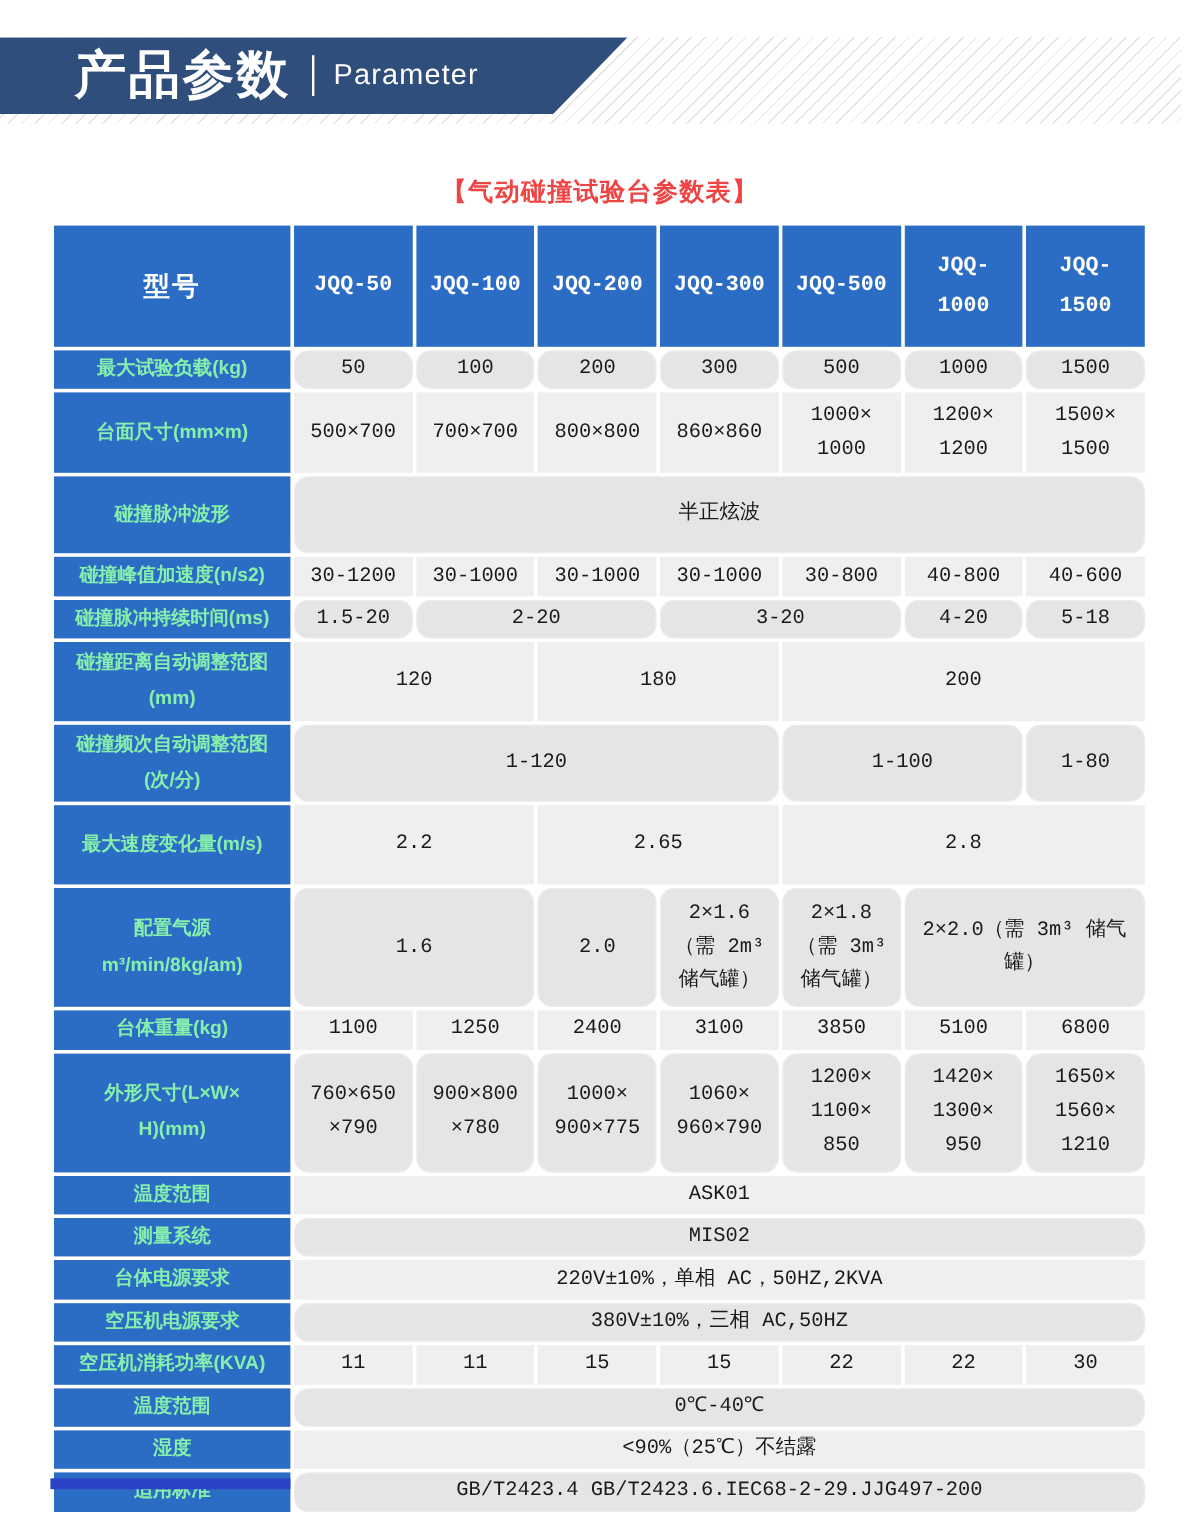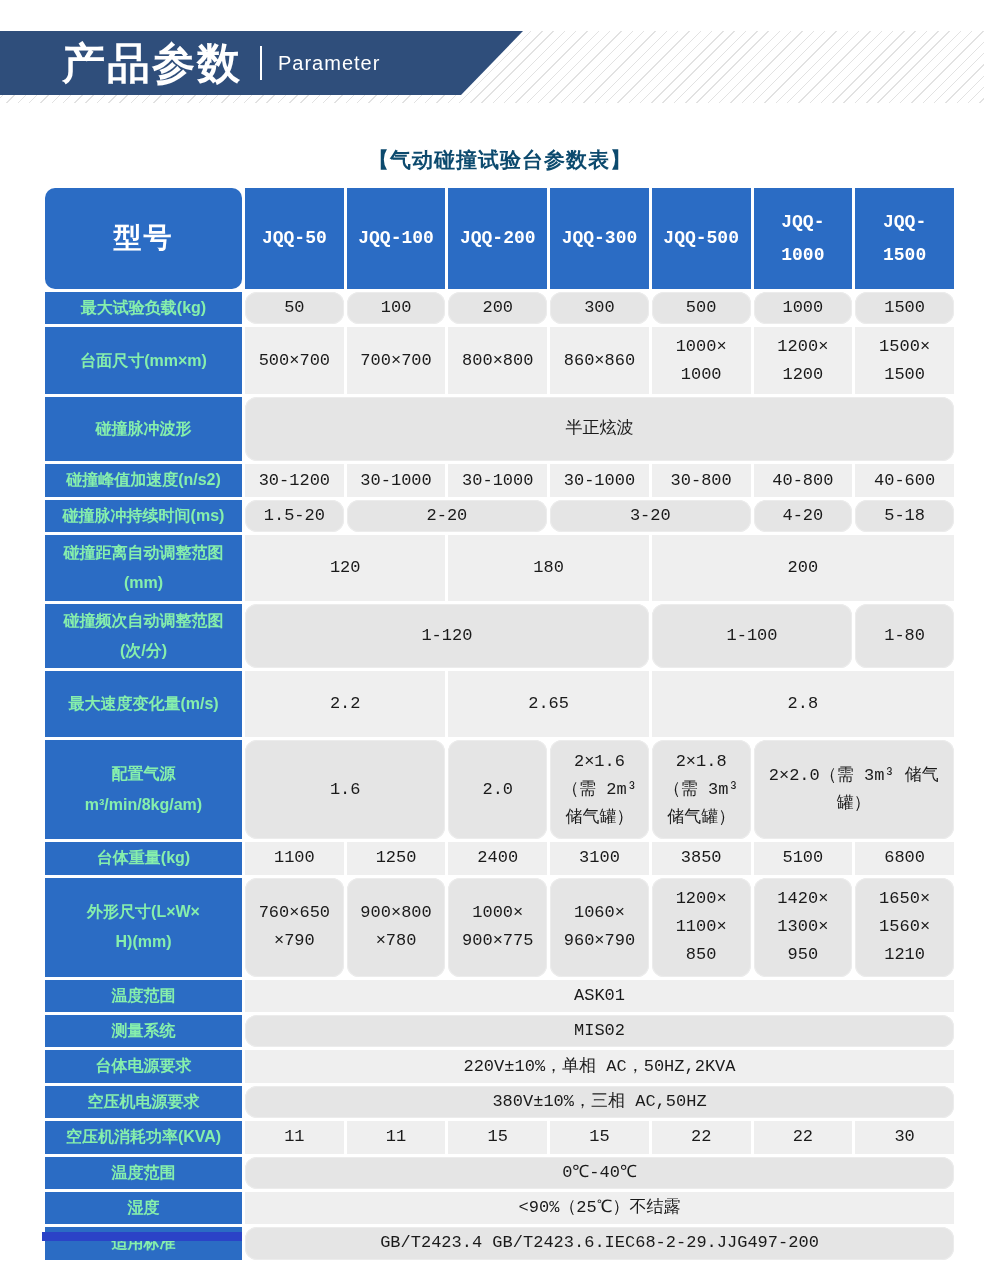--- a/index.html
+++ b/index.html
@@ -7,34 +7,34 @@
         font-family:"Liberation Sans","DejaVu Sans",sans-serif;}
 
   
   .hatch{position:absolute;left:0;top:31px;width:1000px;height:72px;
          background:repeating-linear-gradient(135deg,#ffffff 0 7px,#e2e2e2 7px 8px);}
   .banner{position:absolute;left:0;top:31px;width:523px;height:64px;background:#2f4e7b;
           clip-path:polygon(0 0,100% 0,calc(100% - 62px) 100%,0 100%);
           display:flex;align-items:center;padding-left:62px;box-sizing:border-box;color:#ffffff;}
   .banner-cn{font-size:43px;font-weight:bold;letter-spacing:2px;line-height:1;}
   .banner-sep{width:2px;height:34px;background:#ffffff;margin:0 16px 0 18px;}
-  .banner-en{font-size:20px;font-weight:400;letter-spacing:1px;}
+  .banner-en{font-size:24px;font-weight:400;letter-spacing:1px;}
 
   
   .tbl-title{position:absolute;left:0;top:146px;width:1000px;text-align:center;
-             color:#0c4a6e;font-size:21px;font-weight:bold;letter-spacing:1px;}
+             color:#ef4444;font-size:21px;font-weight:bold;letter-spacing:1px;}
 
   
   table.spec{position:absolute;left:42px;top:185px;width:915px;
              border-collapse:separate;border-spacing:3px;table-layout:fixed;}
   td{text-align:center;vertical-align:middle;white-space:pre-line;padding:1px 2px;overflow:hidden;}
   td.lbl{background:#2b6cc4;color:#86efac;font-size:16px;font-weight:bold;line-height:1.9;}
   td.model{background:#2b6cc4;color:#ffffff;line-height:1.8;
            font-family:"Liberation Mono","DejaVu Sans Mono",monospace;font-size:18px;font-weight:bold;}
-  td.model.first{font-size:28px;font-family:"Liberation Sans","DejaVu Sans",sans-serif;letter-spacing:2px;border-radius:10px;}
+  td.model.first{font-size:22px;font-family:"Liberation Sans","DejaVu Sans",sans-serif;letter-spacing:2px;}
   td.d{color:#1a1a1a;font-family:"Liberation Mono","DejaVu Sans Mono",monospace;
        font-size:17px;line-height:1.65;}
   tr.g td.d{background:#efefef;}
   tr.w td.d{background:#e5e5e5;box-shadow:inset 0 0 0 1px #ececec;border-radius:12px;}
 
   tr.hh  td{height:99px;}
   tr.h29 td{height:29px;}
   tr.h65 td{height:65px;}
   tr.h62 td{height:62px;margin-left:28px;}
   tr.h64 td{height:64px;}

